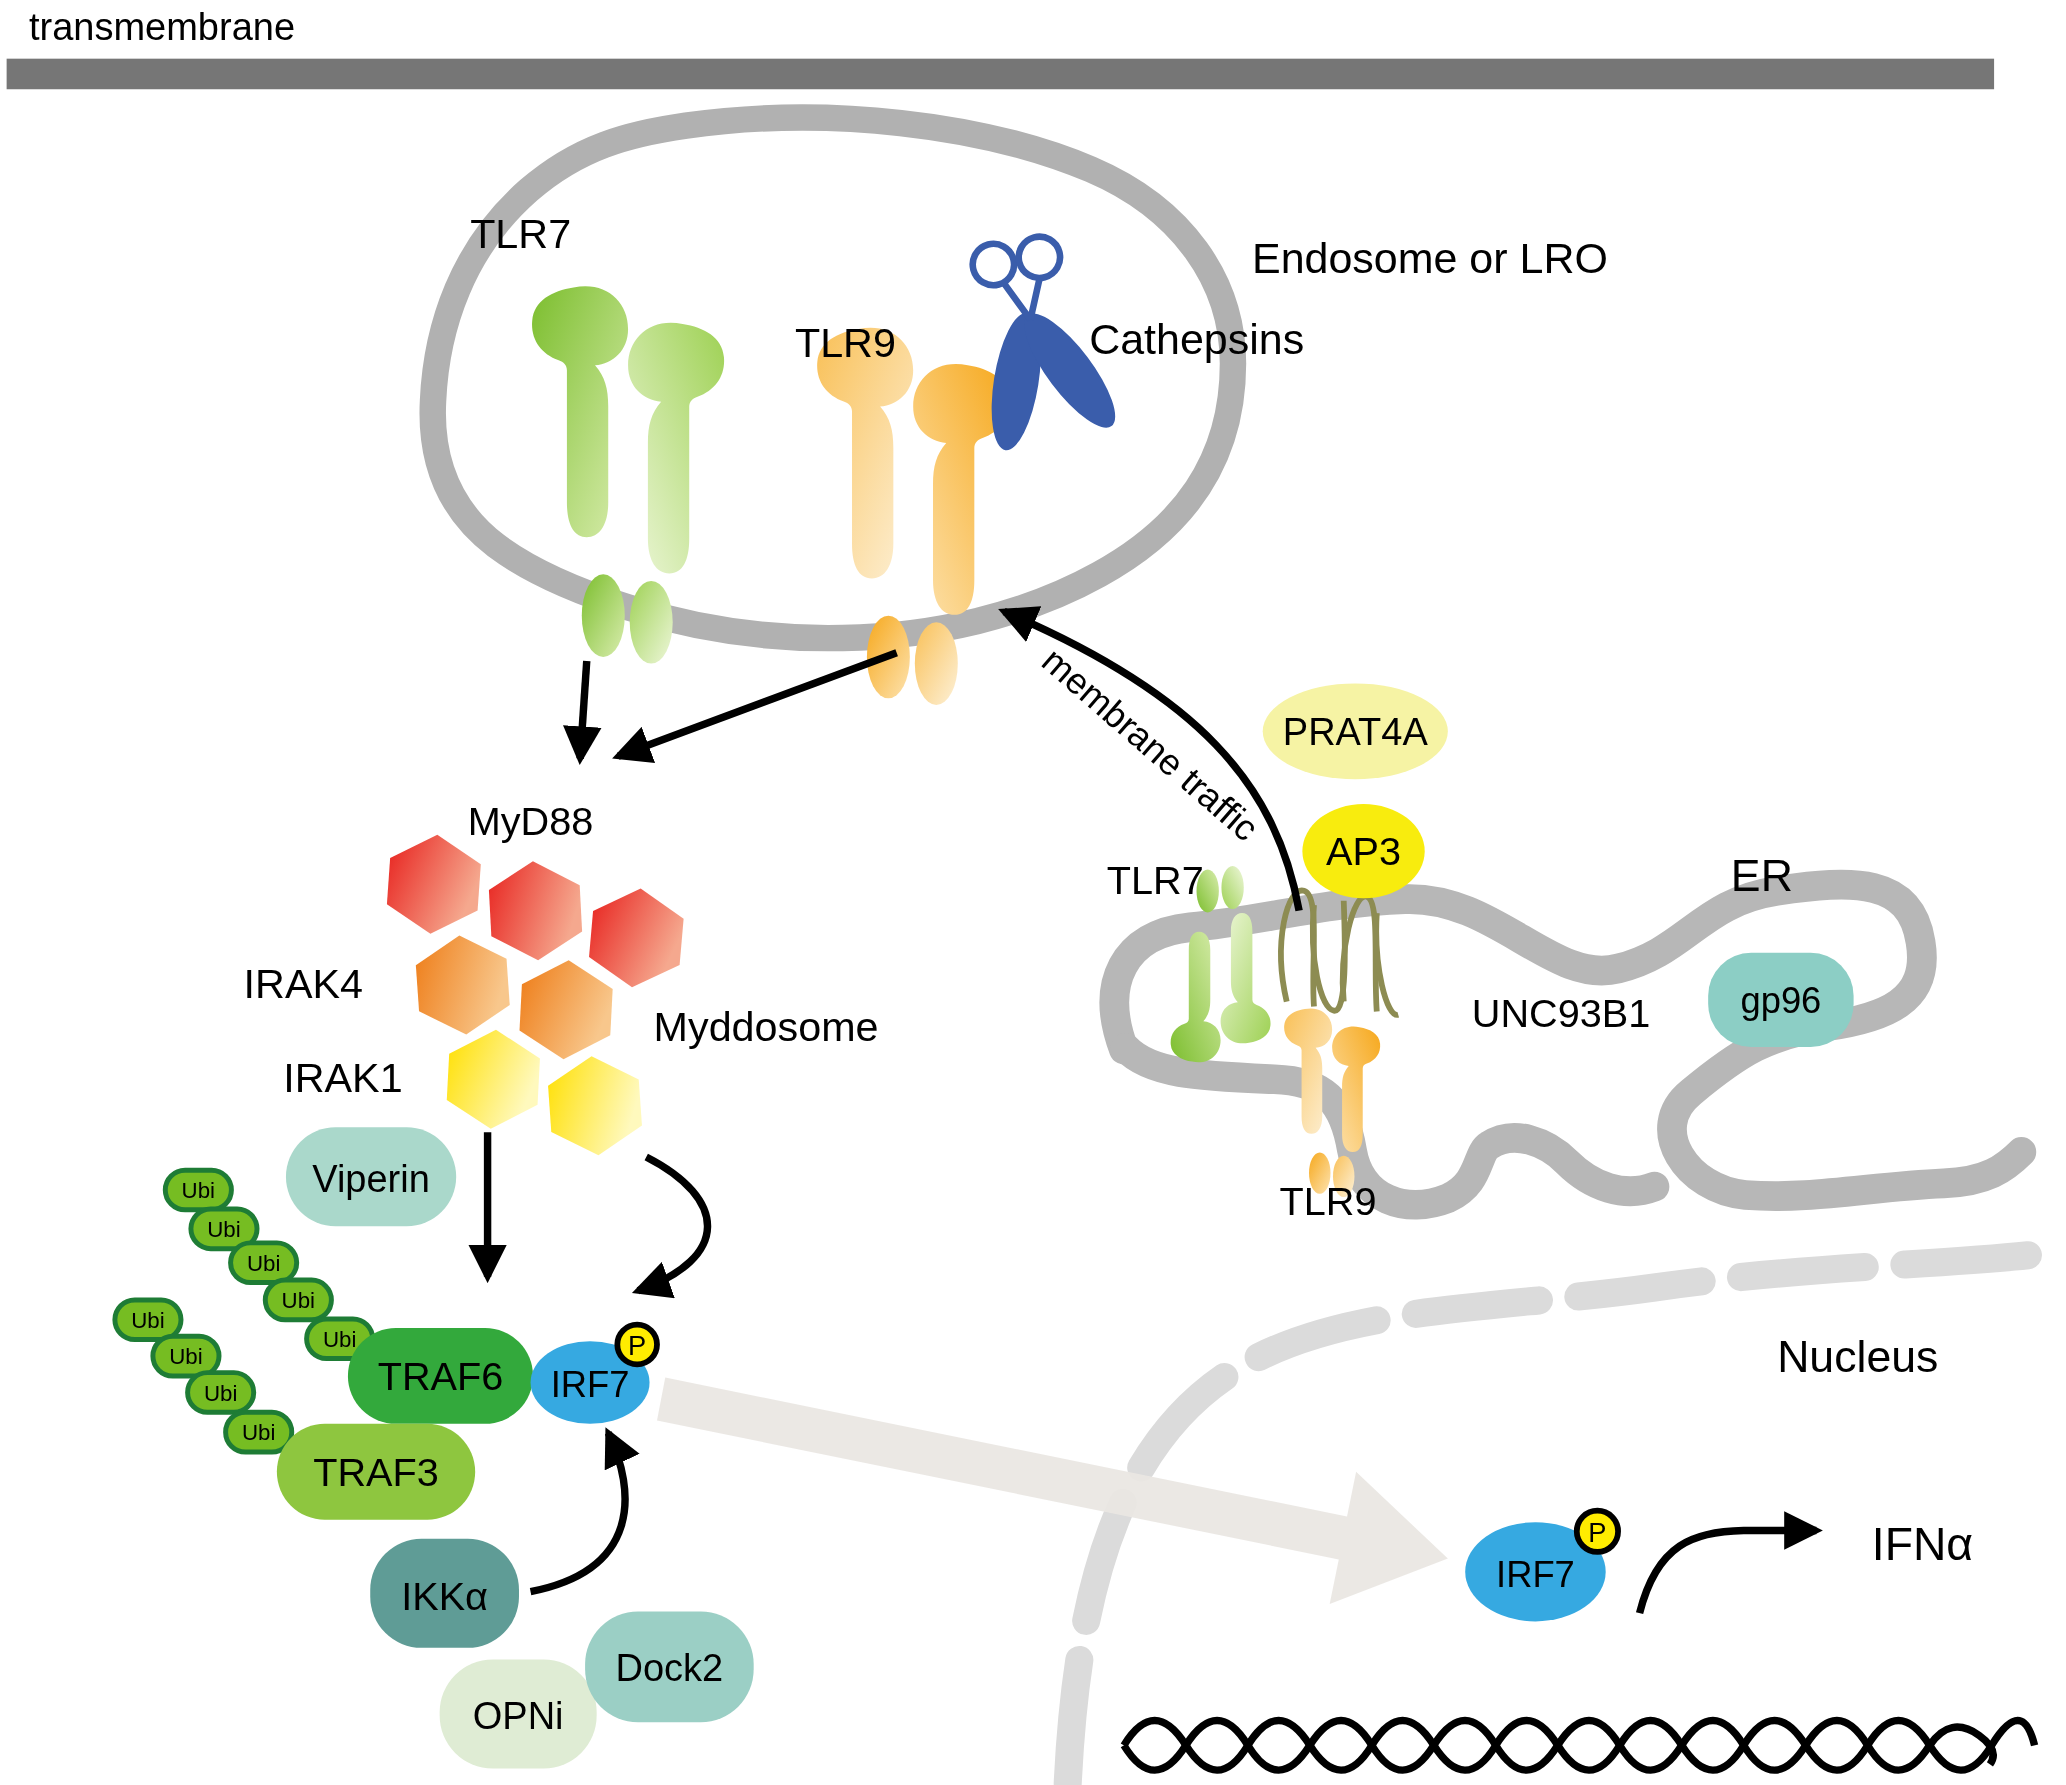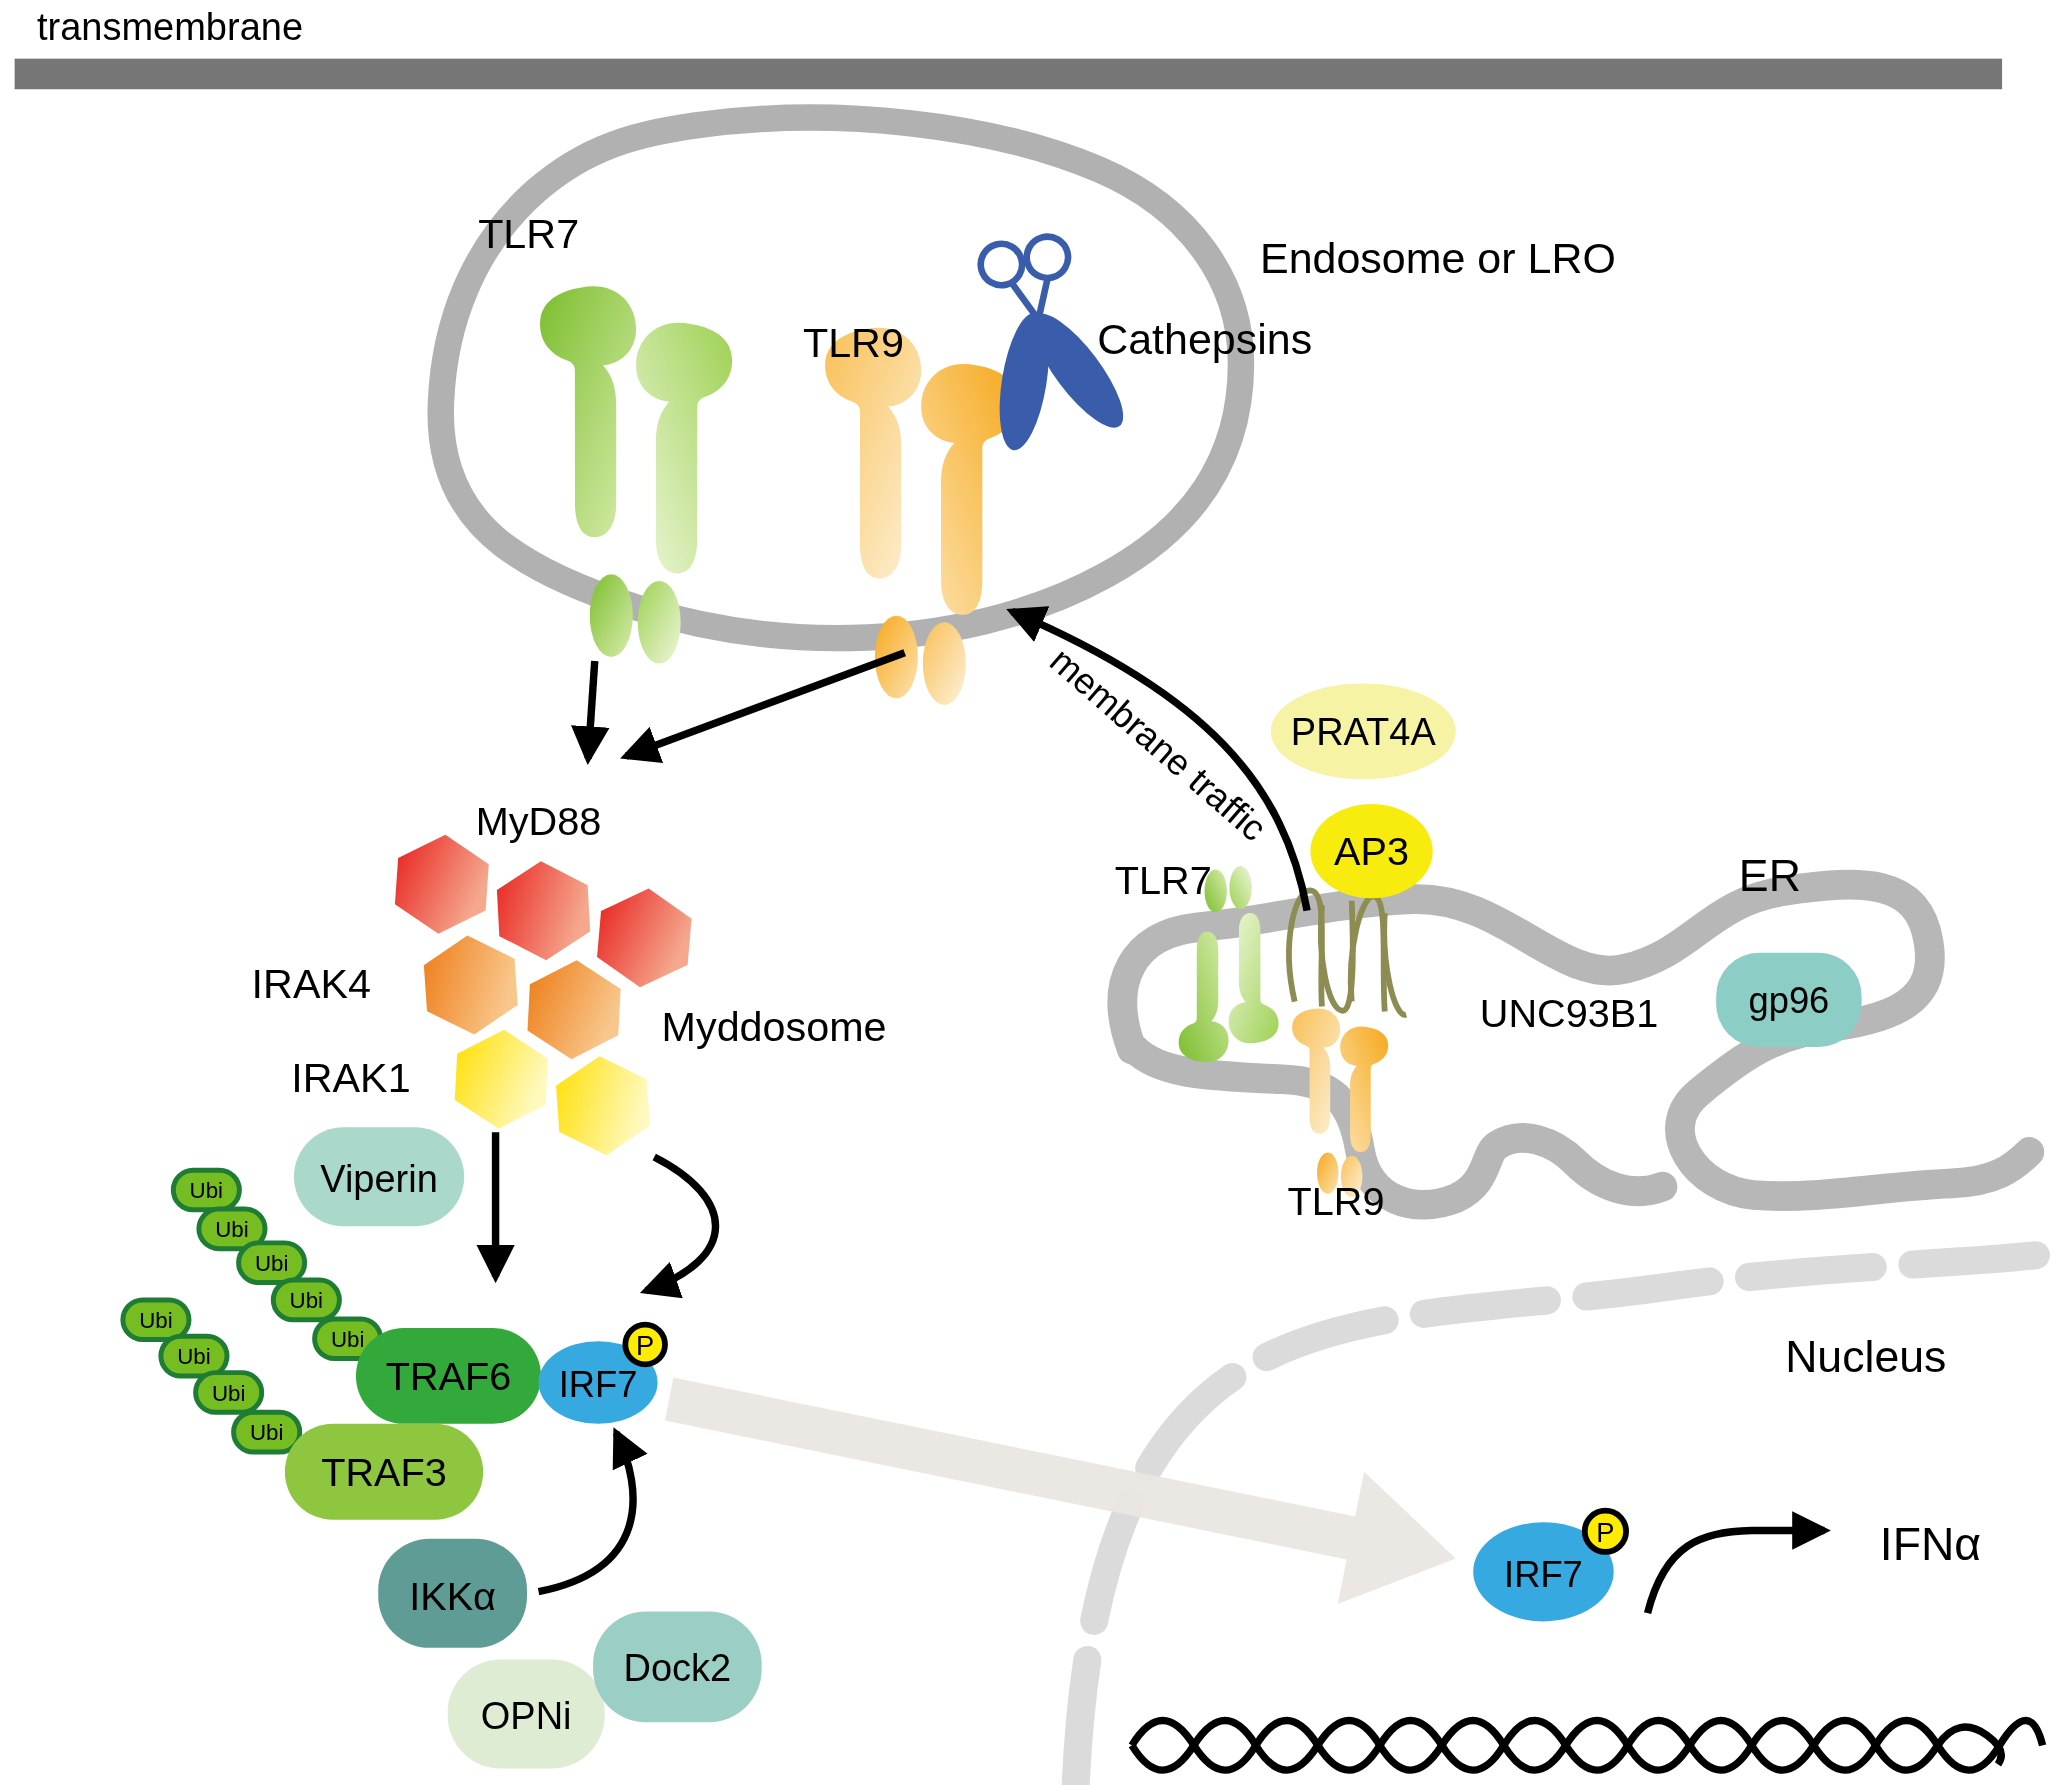--- a/index.html
+++ b/index.html
@@ -1,16 +1,16 @@
 <!DOCTYPE html>
 <html style="font-size:13.2px"><head>
 <meta charset="utf-8">
 <style>
   html,body{margin:0;padding:0;background:#ffffff;}
-  .stage{width:1694px;height:1785px;position:relative;font-family:"Liberation Sans",sans-serif;padding-left:8px;}
+  .stage{width:1694px;height:1785px;position:relative;font-family:"Liberation Sans",sans-serif;}
   svg{display:block}
   text{font-family:"Liberation Sans",sans-serif;fill:#000;}
 </style>
 </head>
 <body>
 
 <div class="stage">
 <svg viewBox="0 0 2500 2160" width="2066" height="1785">
   <defs>
     <linearGradient id="gGrad" x1="0" y1="0" x2="1" y2="1">

